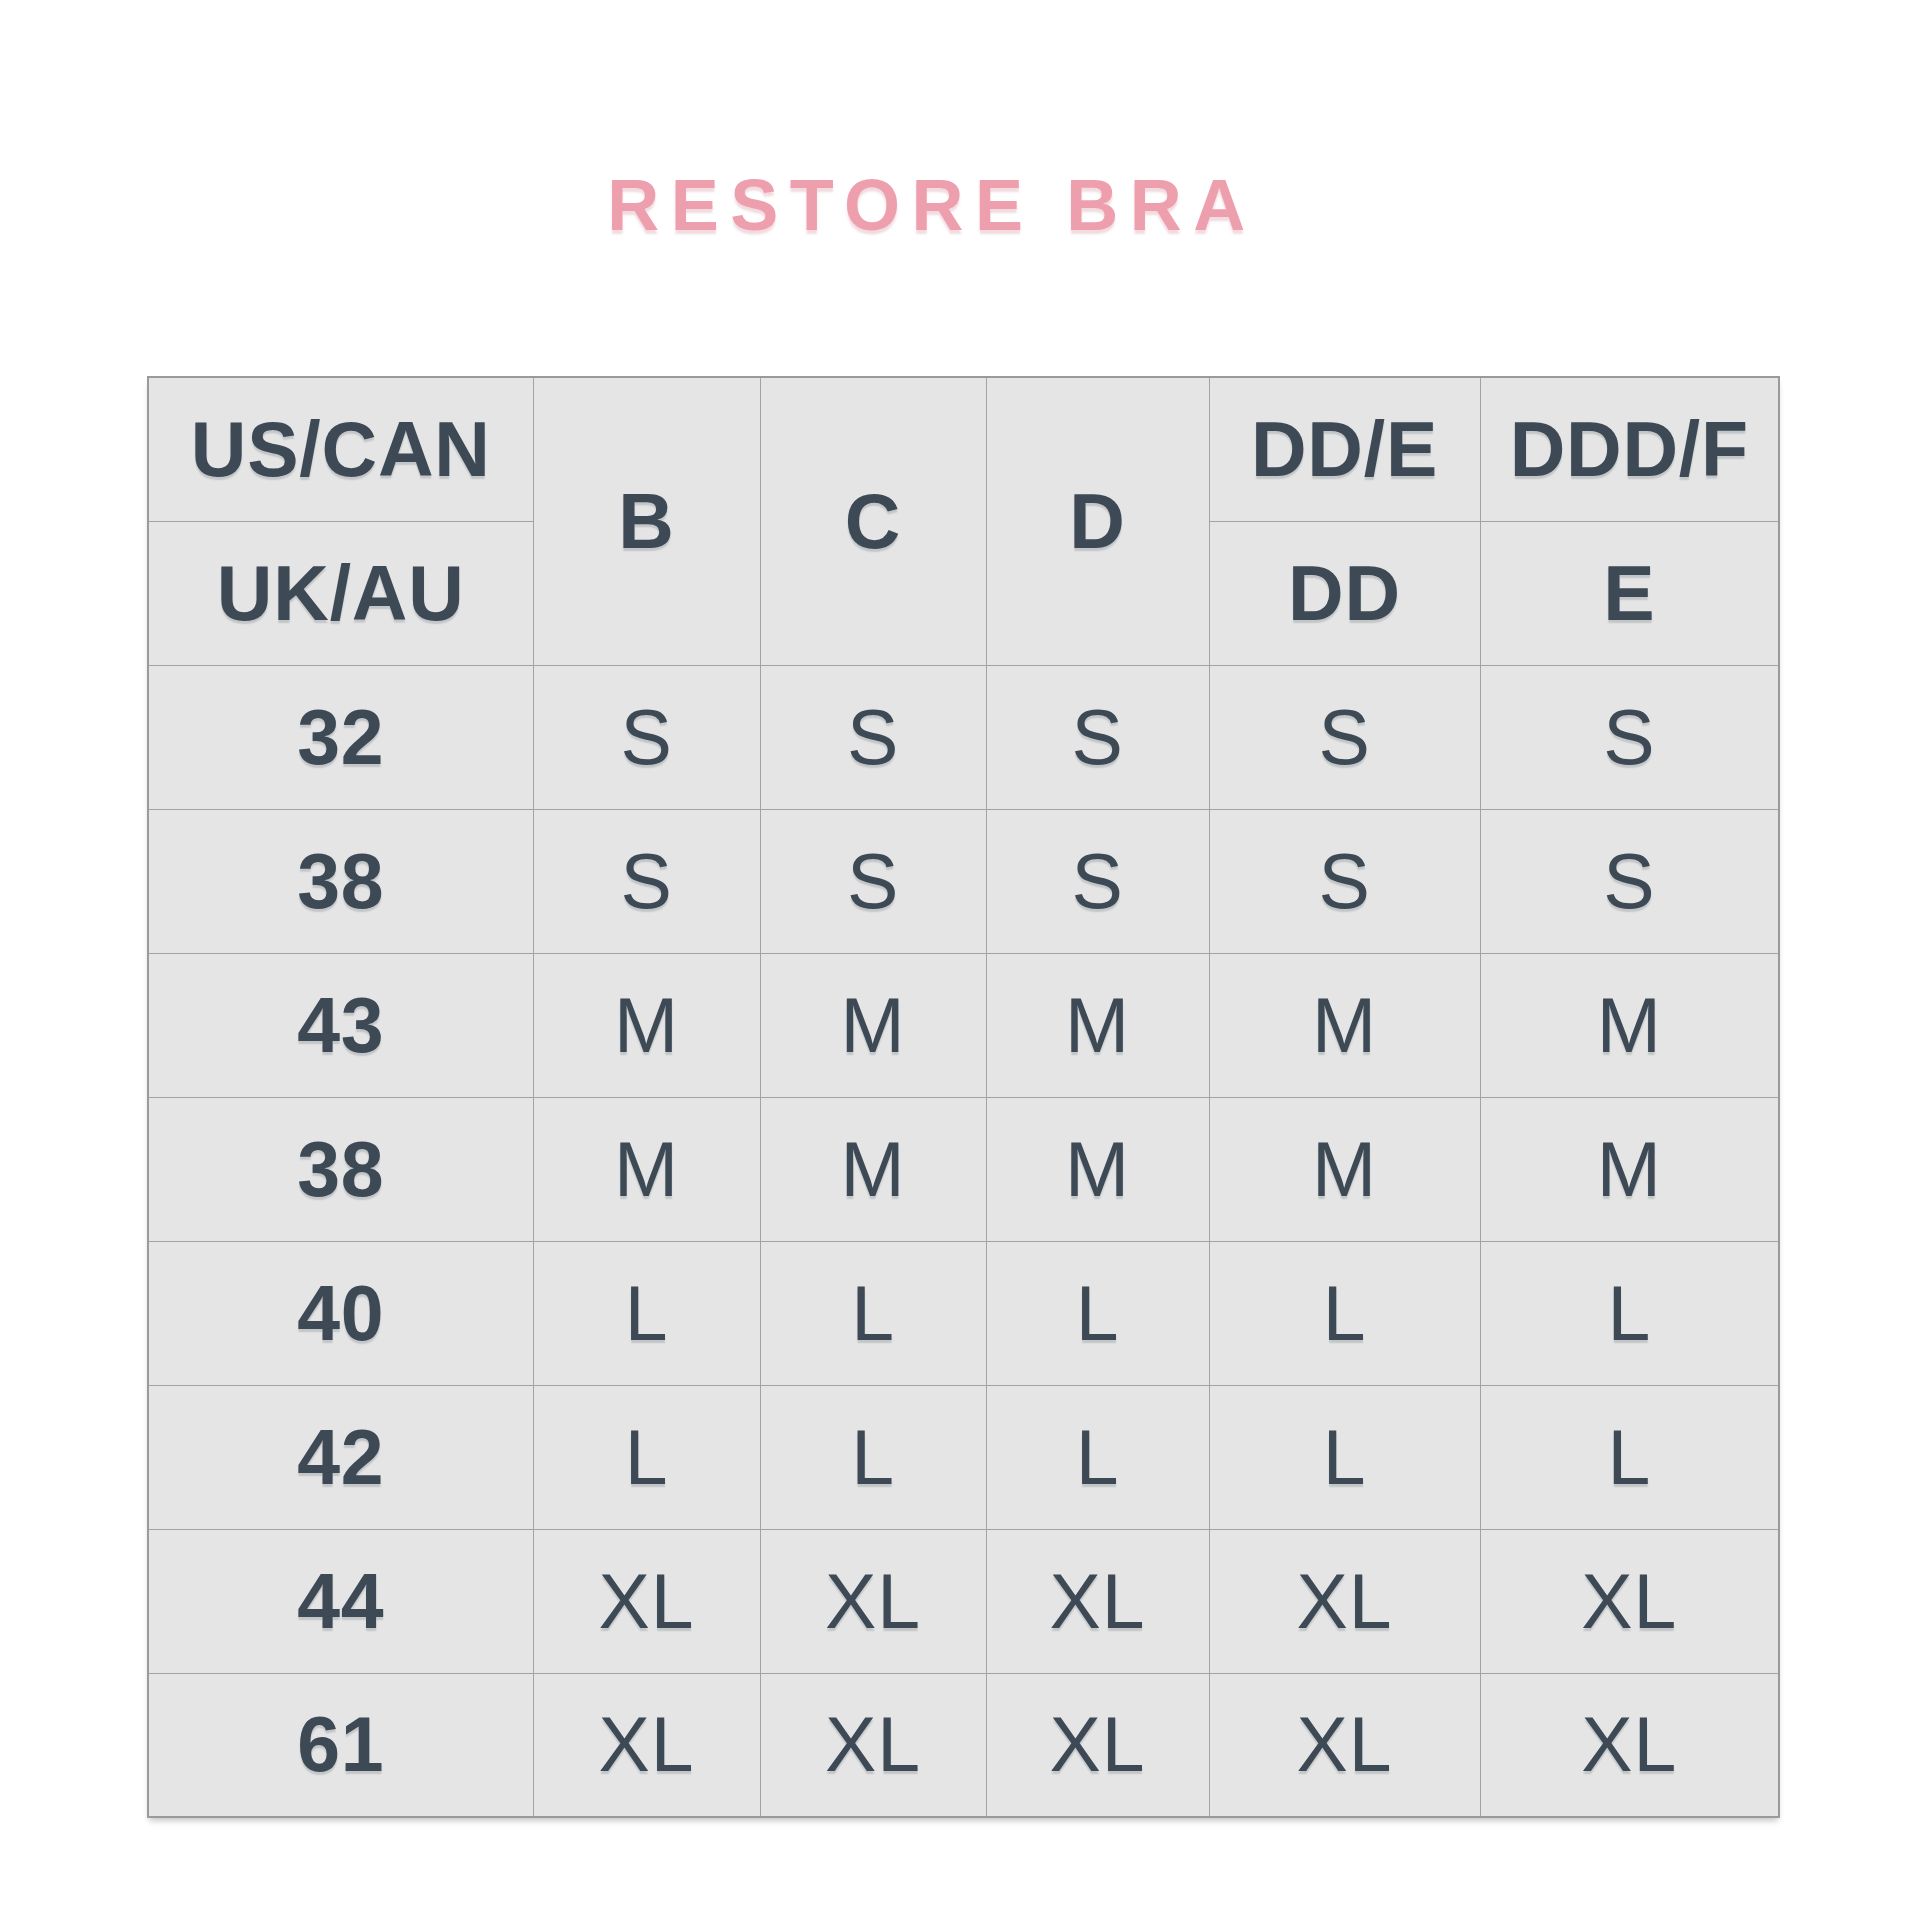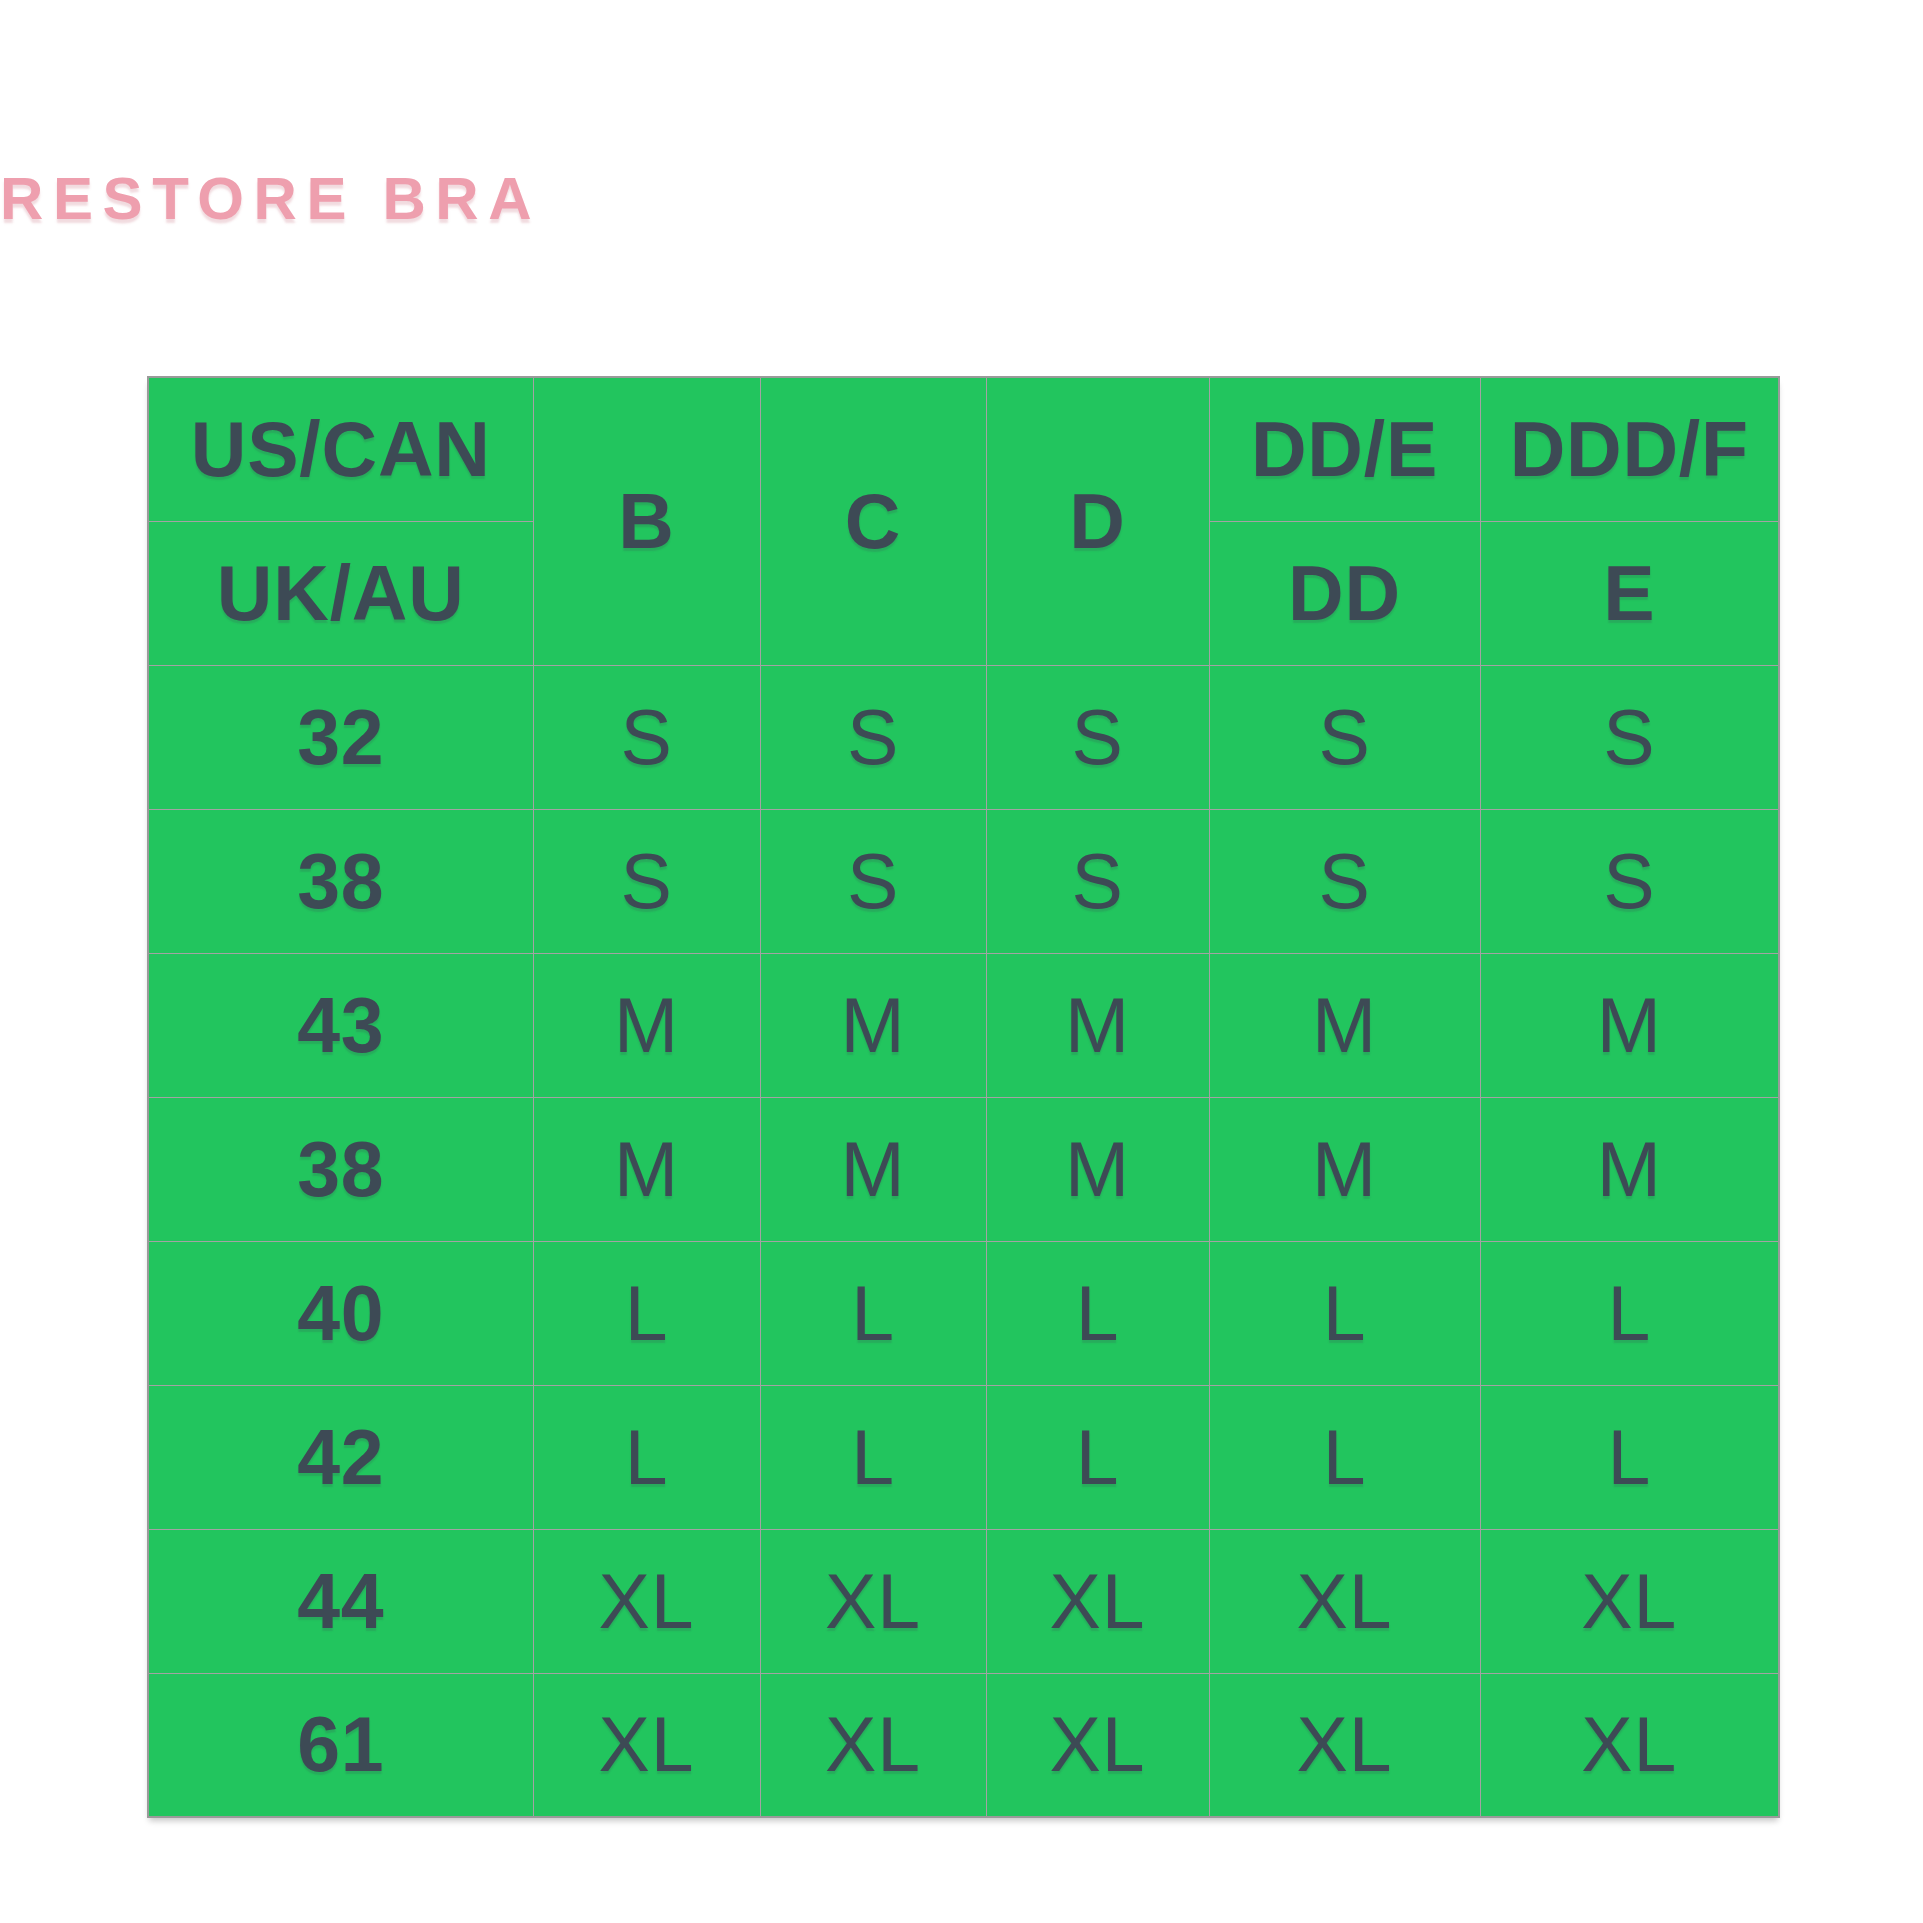--- a/index.html
+++ b/index.html
@@ -17,35 +17,36 @@
     --ink: #3d4a55;
     --grid: #a3a3a3;
   }
 
   .page-title {
     position: absolute;
     top: 164px;
     left: 0;
     right: 60px;
     margin: 0;
-    font-size: 60px;
+    text-align: center;
+    font-size: 72px;
     font-weight: 700;
     letter-spacing: 0.16em;
     color: var(--accent);
     text-shadow: 0 3.8px 2.3px rgba(205, 125, 140, 0.28);
     white-space: nowrap;
   }
 
   table.size-chart {
     position: absolute;
     left: 147px;
     top: 376px;
     border-collapse: collapse;
     table-layout: fixed;
-    background: #22c55e;
+    background: #e5e5e5;
     border: 2.3px solid #9a9a9a;
     box-shadow: 0 5.3px 6px -2.3px rgba(0, 0, 0, 0.22);
   }
 
   table.size-chart tr {
     height: 144px;
   }
 
   table.size-chart th,
   table.size-chart td {

